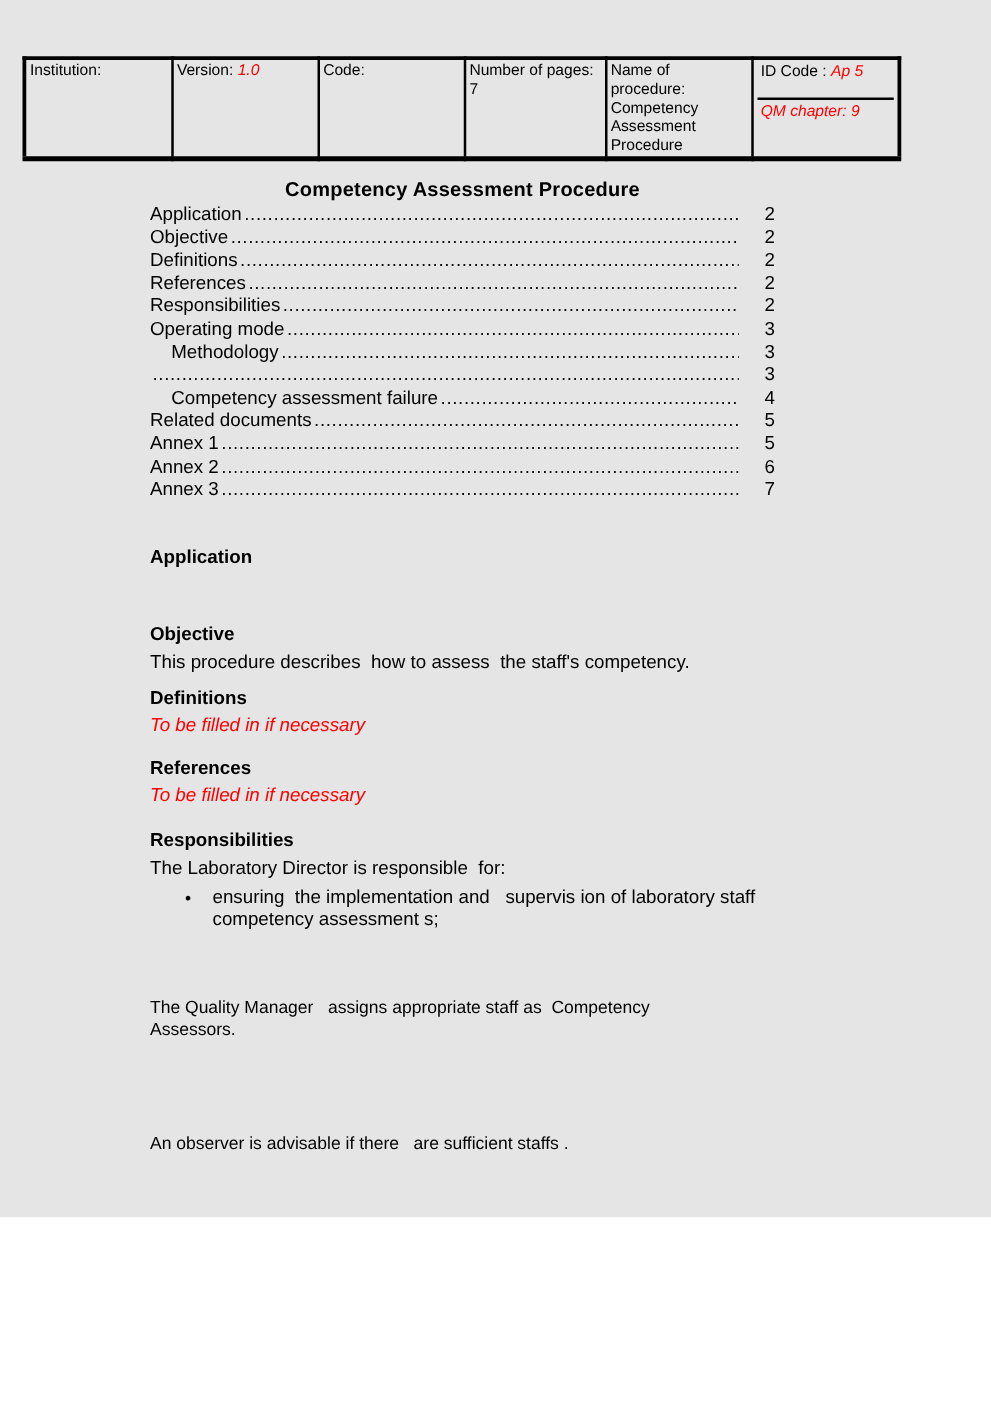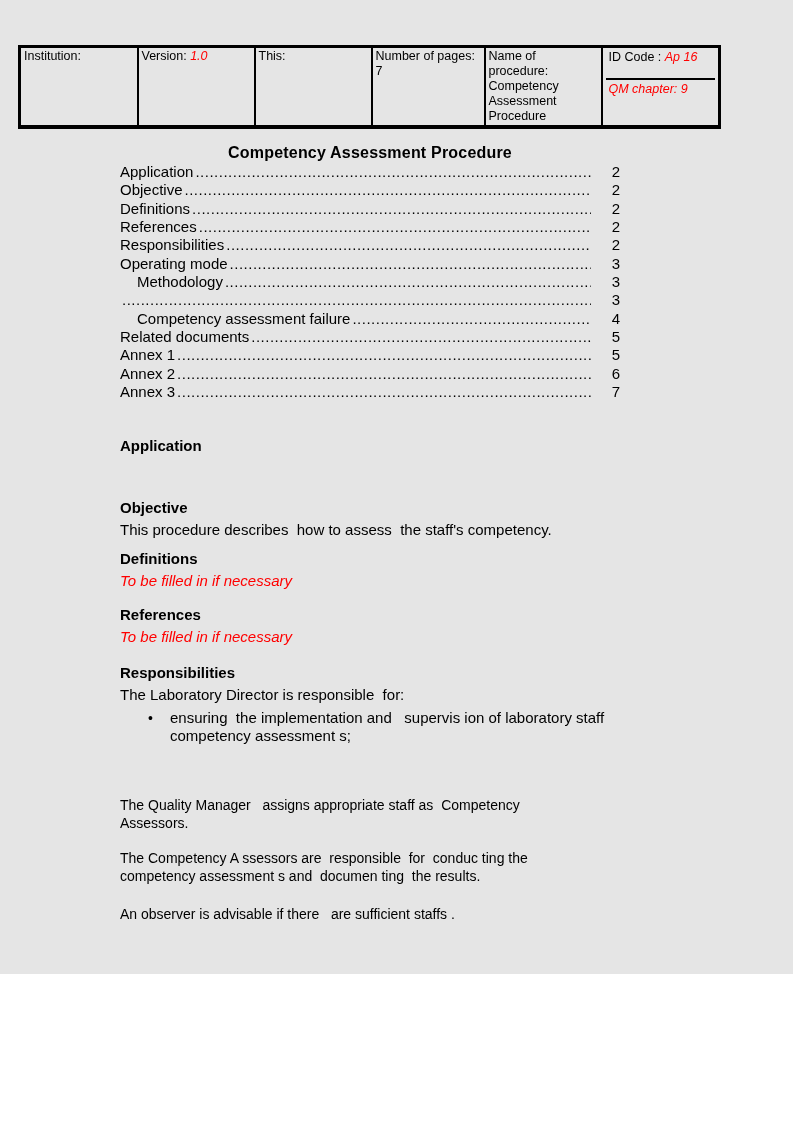--- a/index.html
+++ b/index.html
@@ -91,33 +91,33 @@
     </colgroup>
     <tbody>
         <tr>
       <td>
         <span>Institution:</span>
       </td>
       <td>
         <span>Version: </span><span class="red">1.0</span>
       </td>
       <td>
-        <span>This:</span>
+        <span>Code:</span>
       </td>
       <td>
         <span>Number of pages:</span>
         <span class="blk">7</span>
       </td>
       <td>
         <span>Name of procedure:</span>
         <span class="blk">Competency Assessment Procedure</span>
       </td>
       <td class="idcode-cell">
         <div class="idcode-top">
-          <span>ID Code : </span><span class="red">Ap 16</span>
+          <span>ID Code : </span><span class="red">Ap 5</span>
         </div>
         <div class="idcode-bottom">
           <span class="red">QM chapter: 9</span>
         </div>
       </td>
     </tr>
   </tbody>
     </table>
 
   <div class="doc-title">Competency Assessment Procedure</div>
@@ -212,19 +212,17 @@
     <h3>Responsibilities</h3>
     <p>The Laboratory Director is responsible  for:</p>
     <ul class="bullets">
       <li><span class="li-text">ensuring  the implementation and   supervis ion of laboratory staff
 competency assessment s;</span></li>
     </ul>
   </div>
 
   <div class="para" style="top:796px">The Quality Manager   assigns appropriate staff as  Competency
 Assessors.</div>
-  <div class="para" style="top:849px">The Competency A ssessors are  responsible  for  conduc ting the
-competency assessment s and  documen ting  the results.</div>
   <div class="para" style="top:905px">An observer is advisable if there   are sufficient staffs .</div>
 
   <div class="page-number">2</div>
 
 </div>
 
 </body></html>

